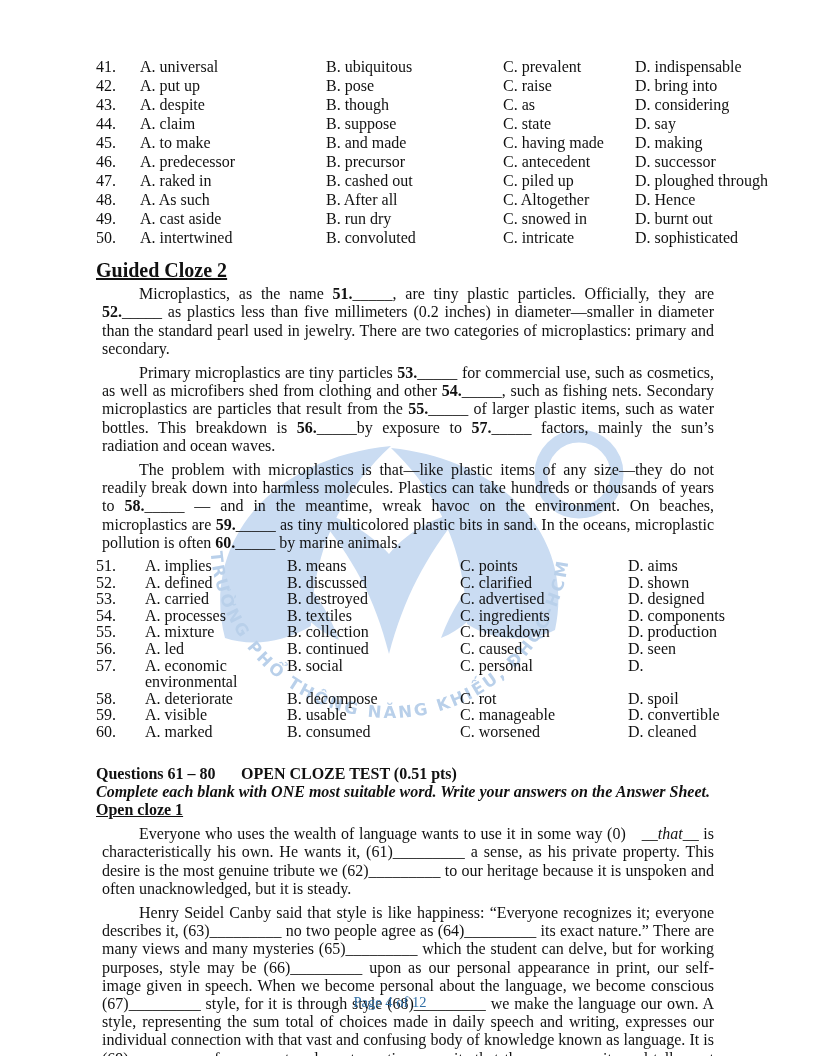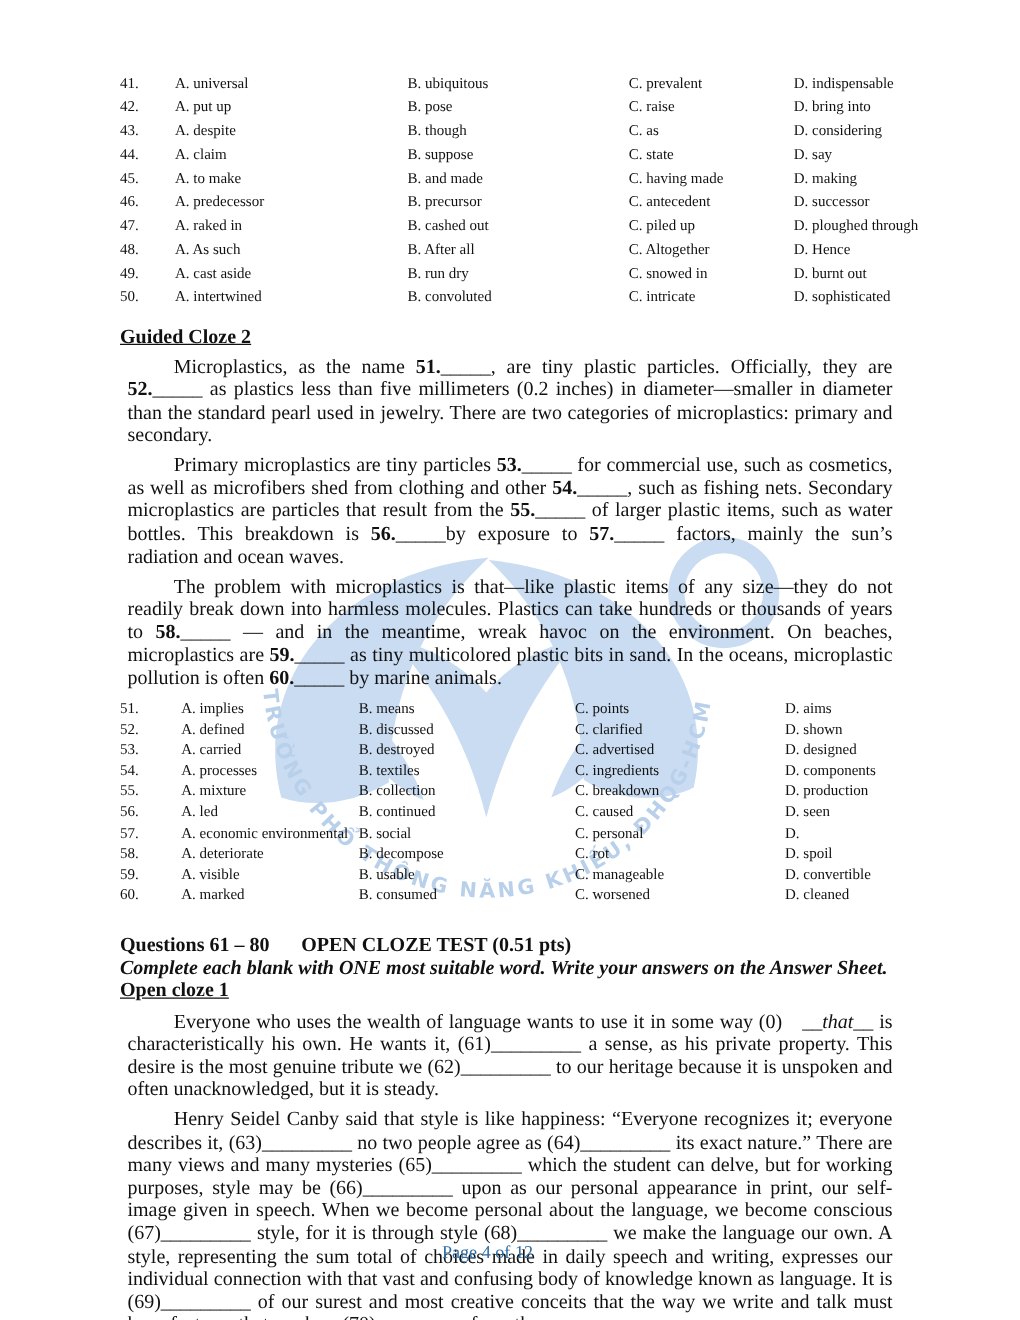--- a/index.html
+++ b/index.html
@@ -2,29 +2,29 @@
 <html><head>
 <meta charset="utf-8">
 <style>
   html,body{margin:0;padding:0;background:#ffffff;}
   body{
     width:816px;height:1056px;position:relative;overflow:hidden;
     font-family:"Liberation Serif","DejaVu Serif",serif;color:#111111;
   }
   .watermark{position:absolute;left:163px;top:416px;z-index:0;}
   .content{position:absolute;left:96px;top:57px;width:624px;z-index:1;}
-  table.mcq{border-collapse:collapse;table-layout:fixed;width:624px;font-size:12px;}
+  table.mcq{border-collapse:collapse;table-layout:fixed;width:624px;font-size:16px;}
   table.mcq td{vertical-align:top;padding:0;}
   table.t1 td{line-height:19px;white-space:nowrap;}
   table.t2 td{line-height:16.6px;}
   table.t2 td.dcol, table.t2 td.num, table.t2 td.bcol, table.t2 td.ccol{white-space:nowrap;}
   td.num{padding-left:8px;}
   .t1 col.c-num{width:44px;} .t1 col.c-a{width:186px;} .t1 col.c-b{width:177px;} .t1 col.c-c{width:132px;} .t1 col.c-d{width:85px;}
   .t2 col.c-num{width:49px;} .t2 col.c-a{width:142px;} .t2 col.c-b{width:173px;} .t2 col.c-c{width:168px;} .t2 col.c-d{width:92px;}
-  .gc-head{margin:14px 0 0 0;font-size:16px;line-height:18.2px;font-weight:bold;text-decoration:underline;}
+  .gc-head{margin:14px 0 0 0;font-size:20px;line-height:18.2px;font-weight:bold;text-decoration:underline;}
   .para{margin:6px;font-size:16px;line-height:18.2px;text-align:justify;text-indent:37px;}
   .t2{margin-top:2px;}
   .q-line{margin:24px 0 0 0;font-size:16px;line-height:18.2px;font-weight:bold;}
   .q-label{display:inline-block;width:145px;}
   .instr{font-size:16px;line-height:18.2px;font-weight:bold;font-style:italic;}
   .oc-head{font-size:16px;line-height:18.2px;font-weight:bold;text-decoration:underline;}
   .seg-b{font-weight:bold;}
   .seg-bi{font-weight:normal;font-style:italic;padding-left:16px;}
   .footer{position:absolute;top:994px;left:0;width:780px;text-align:center;font-size:14.5px;z-index:1;}
   .arc-text{font-family:"DejaVu Sans","Liberation Sans",sans-serif;font-weight:bold;font-size:16.5px;letter-spacing:2.5px;}

